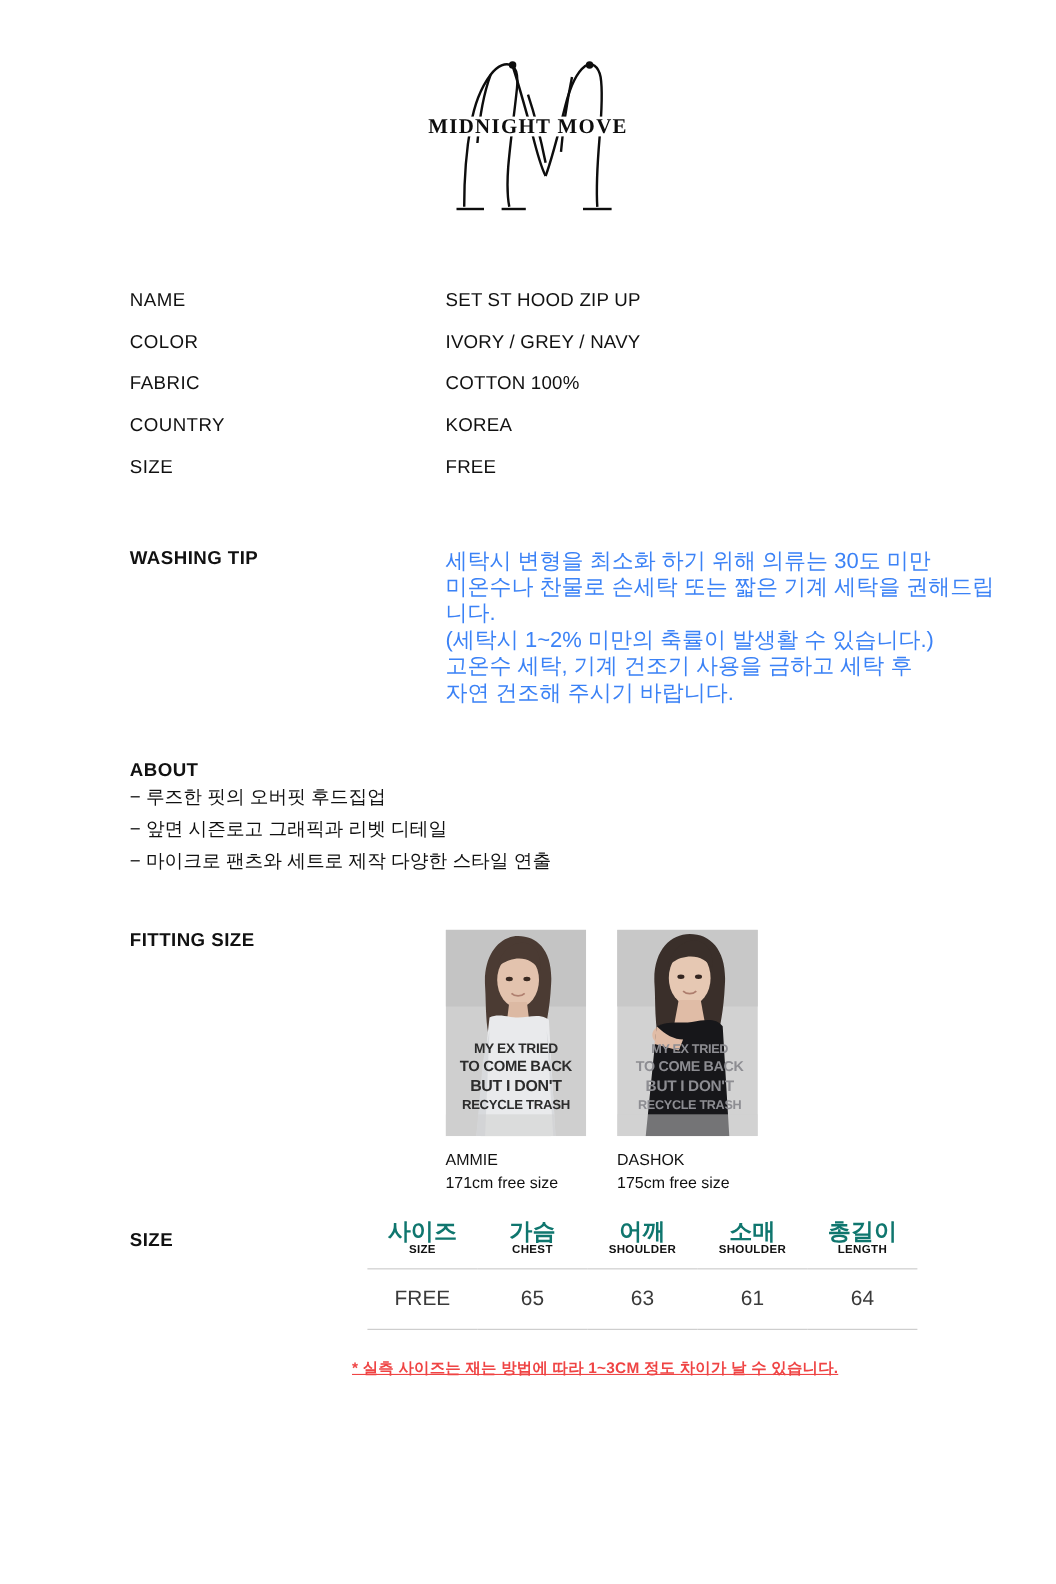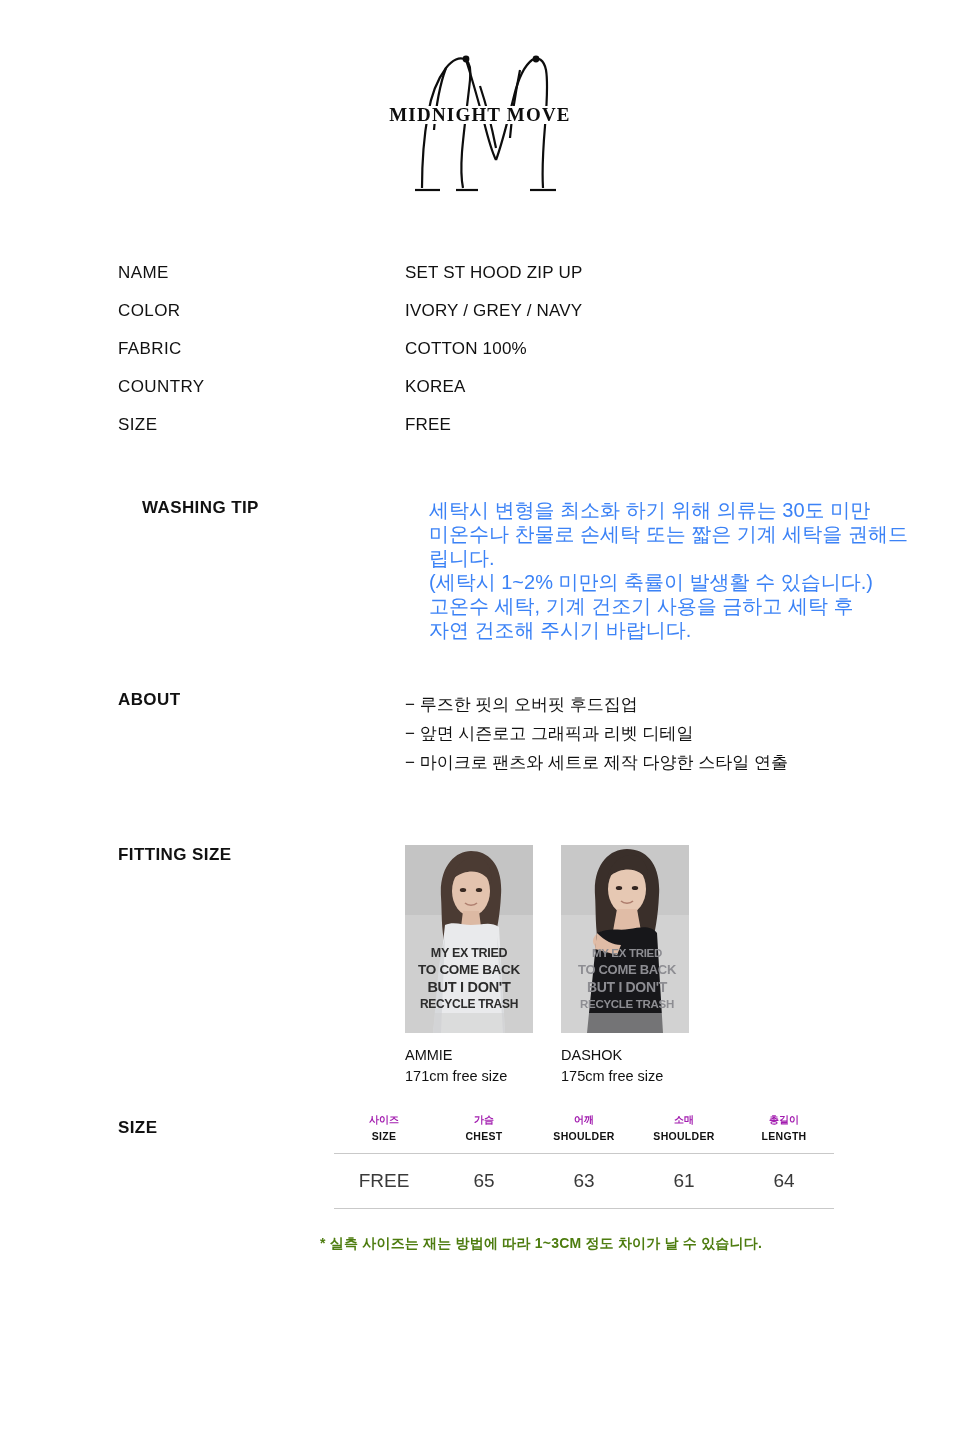--- a/index.html
+++ b/index.html
@@ -65,37 +65,37 @@
     width: 800px;
     display: flex;
     align-items: flex-start;
   }
   .washing-label {
     width: 287px;
     flex: none;
     font-size: 17px;
     font-weight: bold;
     letter-spacing: 0.4px;
-    margin-left: 24px;
   }
   .washing-text {
     font-size: 20px;
     line-height: 24px;
     color: #3b82f6;
     white-space: pre-line;
   }
 
   
   .about-block {
     position: absolute;
     top: 690px;
     left: 118px;
     width: 820px;
     display: flex;
     align-items: flex-start;
+    flex-direction: column;
   }
   .about-label {
     width: 287px;
     flex: none;
     font-size: 17px;
     font-weight: bold;
     letter-spacing: 0.4px;
   }
   .about-list { }
   .about-item {
@@ -168,23 +168,23 @@
     table-layout: fixed;
   }
   .size-table th {
     font-weight: bold;
     padding: 0 0 10px 0;
     text-align: center;
     vertical-align: bottom;
   }
   .th-kr {
     display: block;
-    font-size: 10px;
-    font-weight: bold;
-    color: #a21caf;
+    font-size: 21px;
+    font-weight: bold;
+    color: #0f766e;
     line-height: 19px;
   }
   .th-en {
     display: block;
     font-size: 10.5px;
     font-weight: bold;
     color: #111;
     line-height: 14px;
     letter-spacing: 0.3px;
   }
@@ -198,22 +198,23 @@
     color: #3a3a3a;
     padding: 16px 0;
     font-weight: normal;
   }
   .note {
     position: absolute;
     top: 1235px;
     left: 320px;
     font-size: 14px;
     font-weight: bold;
-    color: #4d7c0f;
+    color: #ef4444;
     letter-spacing: 0.2px;
+    text-decoration: underline;
   }
 </style>
 </head>
 <body>
 
 <div class="logo-wrap">
   <svg class="logo-svg" width="240" height="160" viewBox="0 0 240 160">
     <g fill="none" stroke="#0d0d0d" stroke-width="2.2">
 
       <path d="M62 148 C62 120 64 96 68 74 C71 56 77 40 86 28 C92 20 100 16 106 20 C110 23 111 30 110 40 C108 60 104 88 102 112 C101 126 101 138 103 148"></path>

